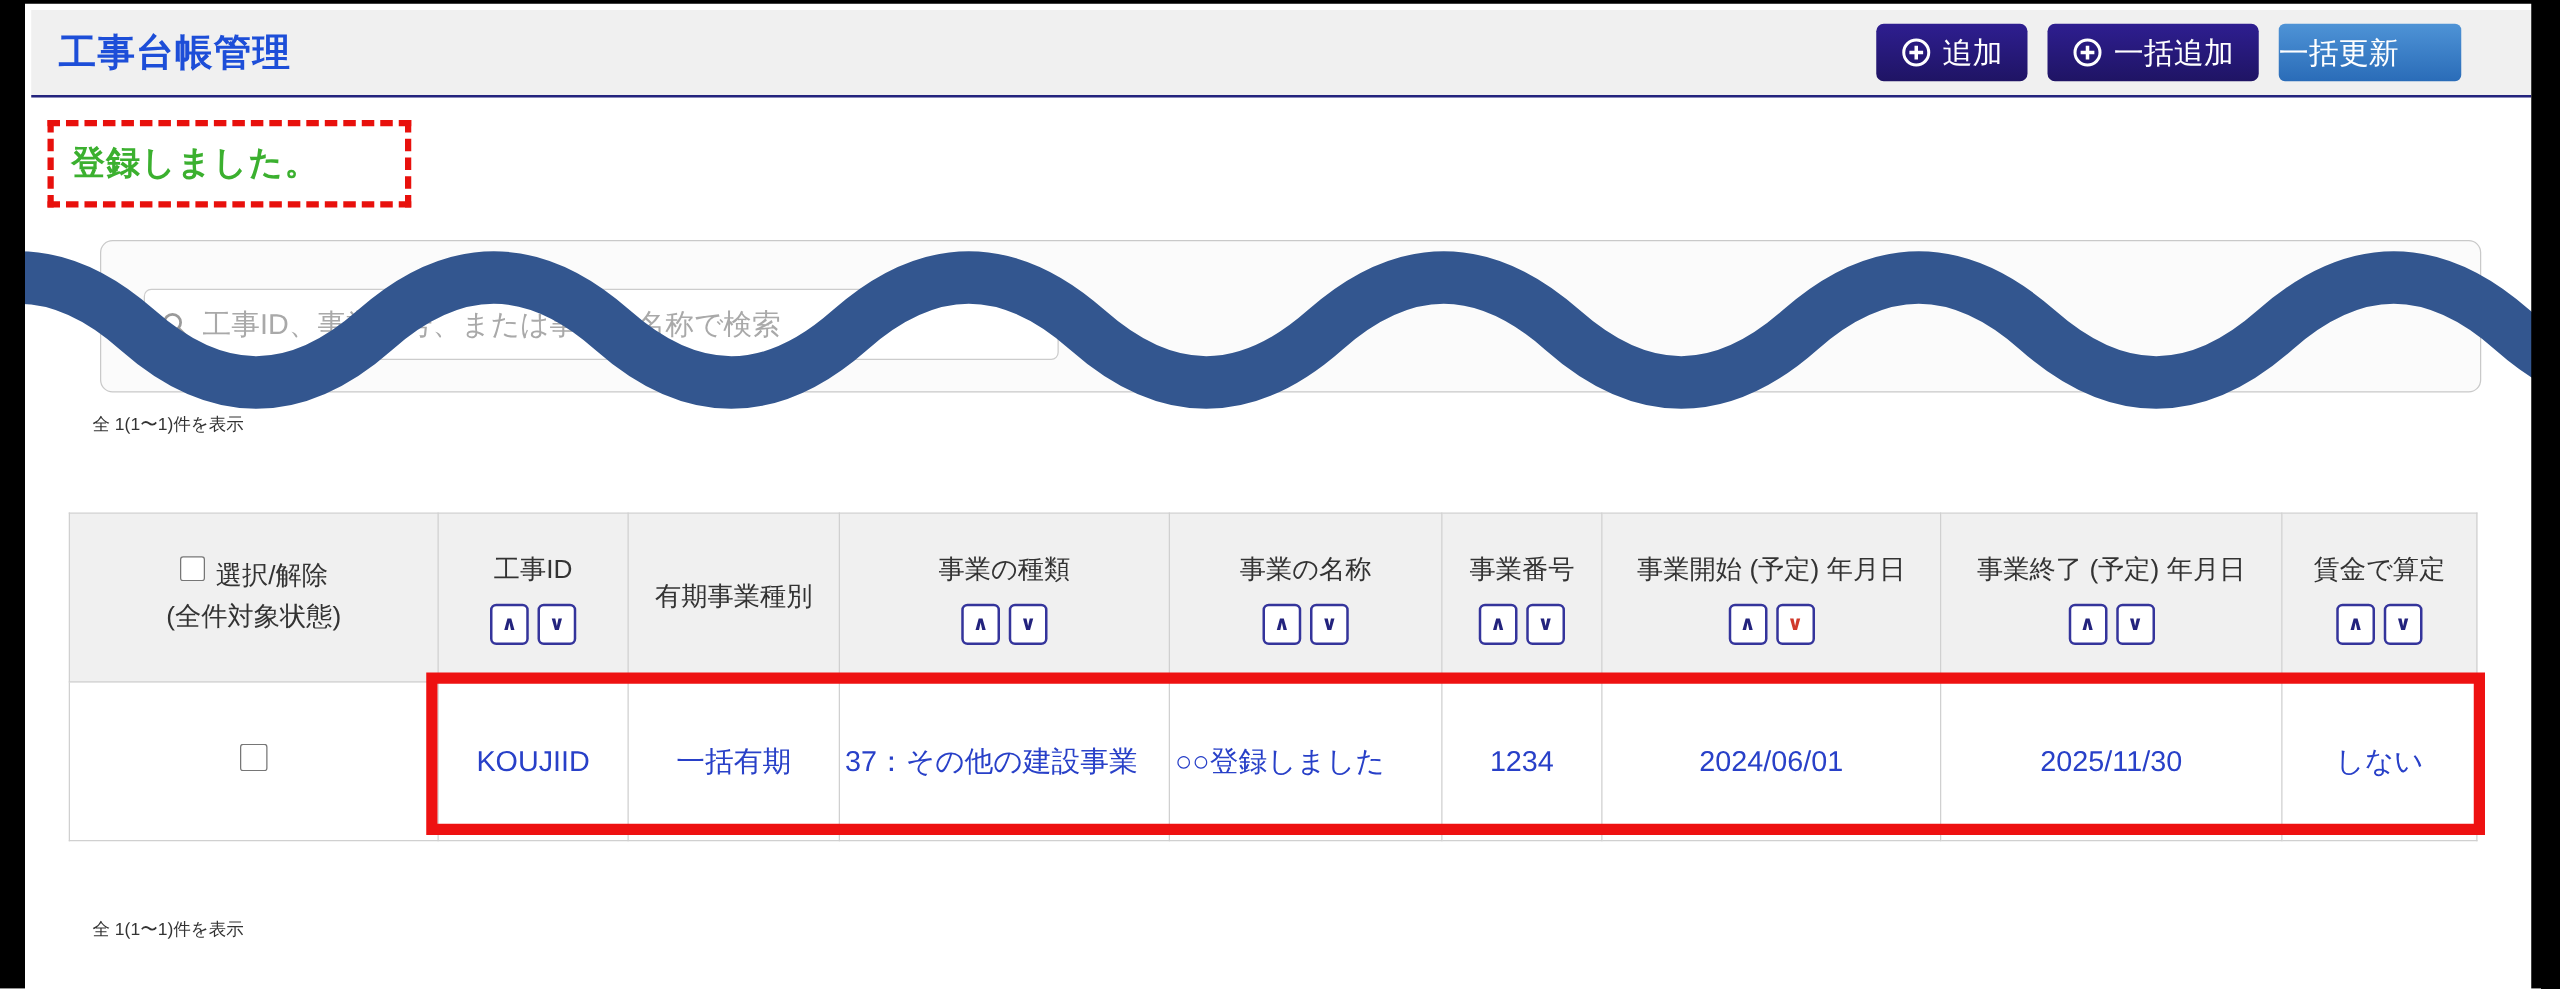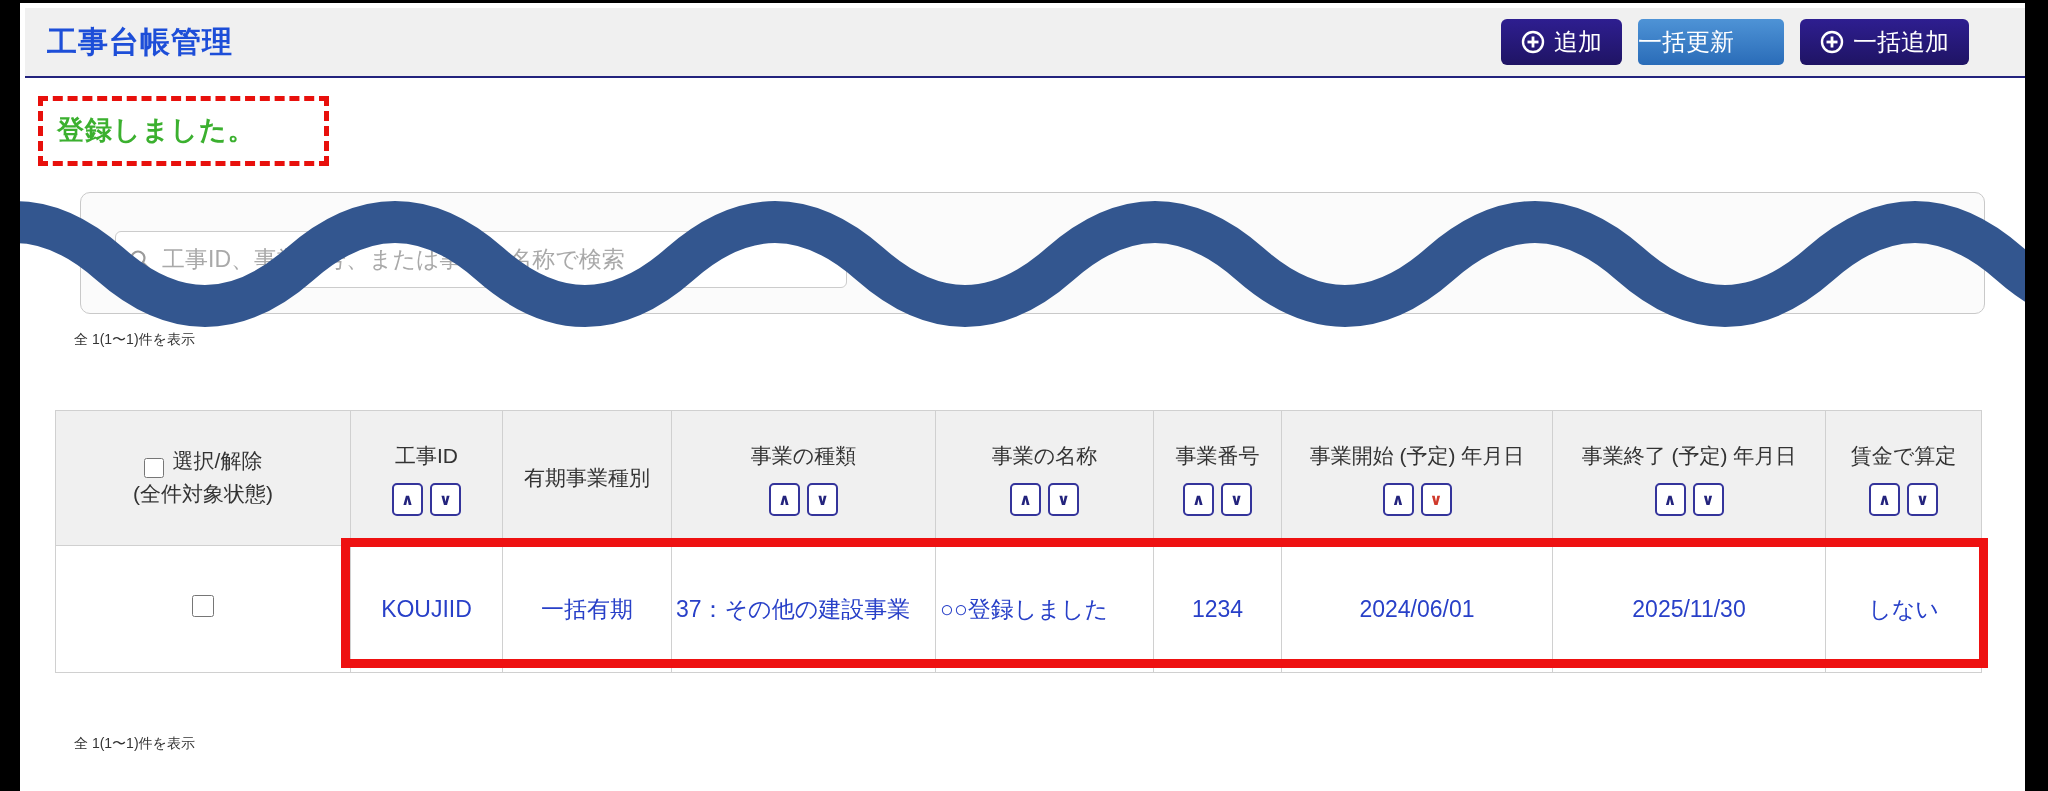--- a/index.html
+++ b/index.html
@@ -81,21 +81,21 @@
     position:absolute; left:55px; top:410px; width:1926px;
     border-collapse:collapse; table-layout:fixed; background:#fff; z-index:2;
   }
   .grid th, .grid td { border:1px solid #d0d0d0; vertical-align:middle; text-align:center; }
   .grid thead tr { height:135px; }
   .grid thead th { background:#f0f0f0; font-weight:normal; font-size:21px; color:#333; line-height:1.55; padding:4px; }
   .grid tbody tr { height:127px; }
   .grid tbody td { font-size:23px; color:#2840c8; line-height:1.5; padding:4px; }
   td.cell-left { text-align:left; padding:4px 14px; }
 
-  .select-line1 { display:flex; align-items:flex-end; justify-content:center; gap:9px; }
+  .select-line1 { display:flex; align-items:flex-start; justify-content:center; gap:9px; }
   .checkbox { width:20px; height:20px; accent-color:#fff; cursor:pointer; }
   .row-checkbox { width:22px; height:22px; cursor:pointer; }
 
   .sorts { margin-top:10px; display:flex; justify-content:center; gap:7px; }
   .sort-btn {
     width:31px; height:33px; background:#fff; border:2px solid #34349b; border-radius:5px;
     color:#23237d; font-size:16px; font-weight:bold; cursor:pointer;
     display:inline-flex; align-items:center; justify-content:center; font-family:inherit; padding:0;
   }
   .sort-btn.sort-active-red { color:#d0392b; }
@@ -116,30 +116,30 @@
     <h1 class="page-title">工事台帳管理</h1>
     <div class="header-actions">
       <button class="btn btn-dark">
         <svg class="plus-icon" viewBox="0 0 24 24">
           <circle cx="12" cy="12" r="10" fill="none" stroke="#fff" stroke-width="2.4"></circle>
           <line x1="12" y1="6.5" x2="12" y2="17.5" stroke="#fff" stroke-width="2.8"></line>
           <line x1="6.5" y1="12" x2="17.5" y2="12" stroke="#fff" stroke-width="2.8"></line>
         </svg>
         <span>追加</span>
       </button>
-      <button class="btn btn-update">
-        <span>一括更新</span>
-      </button>
       <button class="btn btn-dark">
         <svg class="plus-icon" viewBox="0 0 24 24">
           <circle cx="12" cy="12" r="10" fill="none" stroke="#fff" stroke-width="2.4"></circle>
           <line x1="12" y1="6.5" x2="12" y2="17.5" stroke="#fff" stroke-width="2.8"></line>
           <line x1="6.5" y1="12" x2="17.5" y2="12" stroke="#fff" stroke-width="2.8"></line>
         </svg>
         <span>一括追加</span>
+      </button>
+      <button class="btn btn-update">
+        <span>一括更新</span>
       </button>
     </div>
   </div>
 
   <div class="message-box">
     <span class="message-text">登録しました。</span>
   </div>
 
   <div class="search-panel">
     <div class="search-input-wrap">

